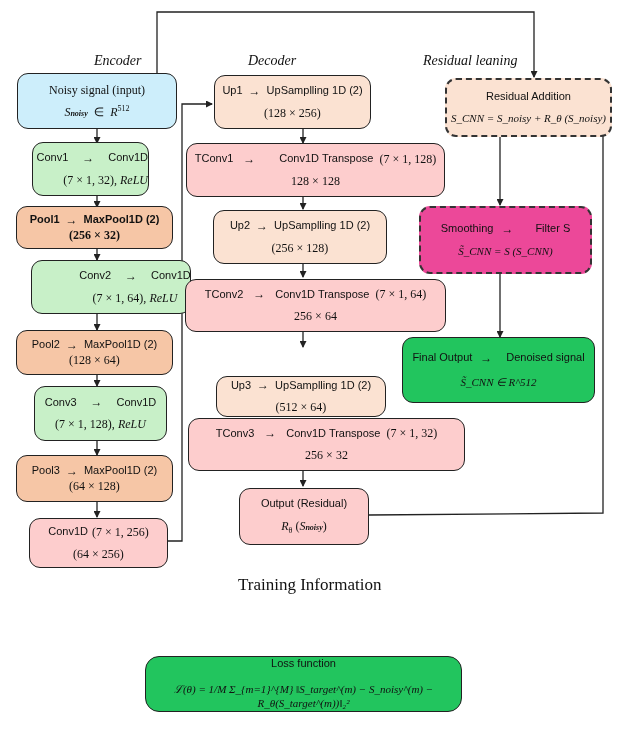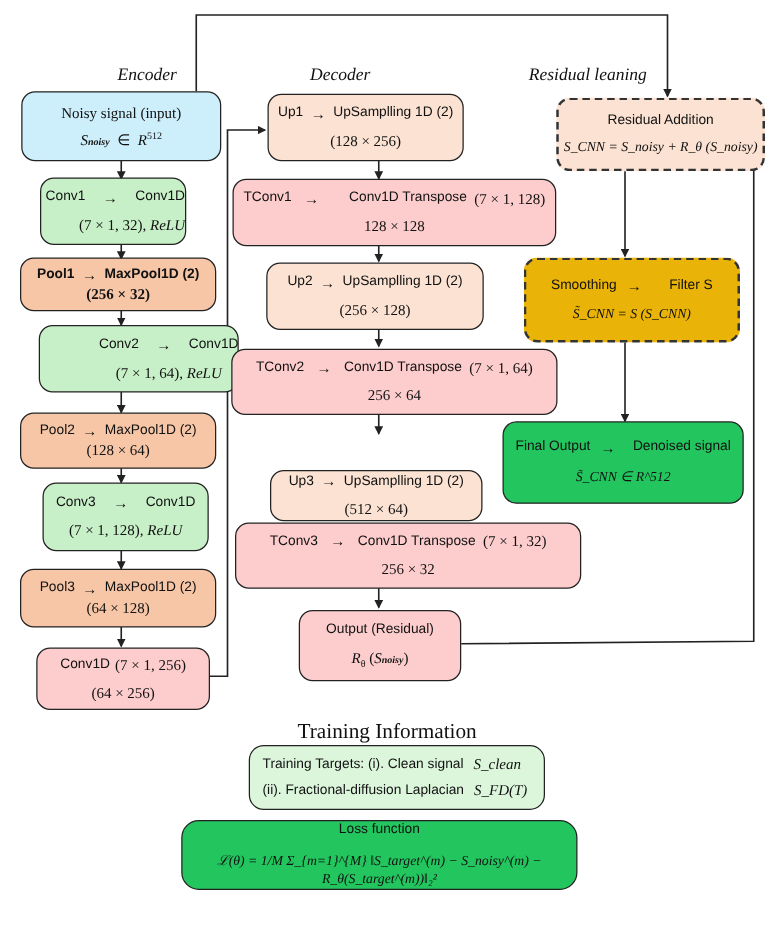--- a/index.html
+++ b/index.html
@@ -9,21 +9,21 @@
   svg.wires { position: absolute; left: 0; top: 0; width: 619px; height: 745px; pointer-events: none; }
   .box { position: absolute; box-sizing: border-box; border: 1.6px solid #222; border-radius: 11px;
          display: flex; flex-direction: column; justify-content: center; align-items: center;
          font-size: 11px; line-height: 1.25; text-align: center; }
   .dashed { border: 2px dashed #333; }
   .blue { background: #cdeefb; }
   .green { background: #c8f0c8; }
   .orange { background: #f6c6a6; }
   .peach { background: #fbe2d2; }
   .pink { background: #fdcdcd; }
-  .grey { background: #eab308; }
+  .grey { background: #ec4899; }
   .purple { background: #22c55e; }
   .lightgreen { background: #dcf6dc; }
   .row { display: flex; align-items: center; justify-content: center; gap: 6px; }
   .math { font-family: "Liberation Serif", serif; font-size: 12px; }
   .math i { font-style: italic; }
   .arrow-glyph { font-size: 12px; }
   .section-title { position: absolute; font-family: "Liberation Serif", serif; font-style: italic; font-size: 14px; }
   .heading { position: absolute; font-family: "Liberation Serif", serif; font-size: 17px; }
   sub, sup { font-size: 8px; }
   .sub-b { font-weight: bold; font-style: italic; font-size: 8px; }
@@ -223,29 +223,19 @@
     <div class="row" style="gap:8px;">
       <span>Final Output</span>
       <span class="arrow-glyph">→</span>
       <span style="margin-left:6px;">Denoised signal</span>
     </div>
     <div class="math" style="margin-top:10px; font-style:italic; font-size:11px;">S̃_CNN ∈ R^512</div>
   </div>
 
   <div class="heading" style="left:238px; top:575px;">Training Information</div>
 
-  <div class="box lightgreen" style="left:199px; top:596px; width:237px; height:52px; align-items:flex-start; padding-left:10px; border-radius:12px;">
-    <div class="row" style="gap:8px;">
-      <span>Training Targets: (i). Clean signal</span>
-      <span class="math" style="font-style:italic;">S_clean</span>
-    </div>
-    <div class="row" style="gap:8px; margin-top:6px;">
-      <span>(ii). Fractional-diffusion Laplacian</span>
-      <span class="math" style="font-style:italic;">S_FD(T)</span>
-    </div>
-  </div>
 
   <div class="box purple" style="left:145px; top:656px; width:317px; height:56px; border-radius:14px;">
     <div>Loss function</div>
     <div class="math" style="margin-top:12px; font-style:italic; font-size:11px;">ℒ(θ) = 1/M Σ_{m=1}^{M} ‖S_target^(m) − S_noisy^(m) − R_θ(S_target^(m))‖₂²</div>
   </div>
 
 </div>
 
 </body></html>

